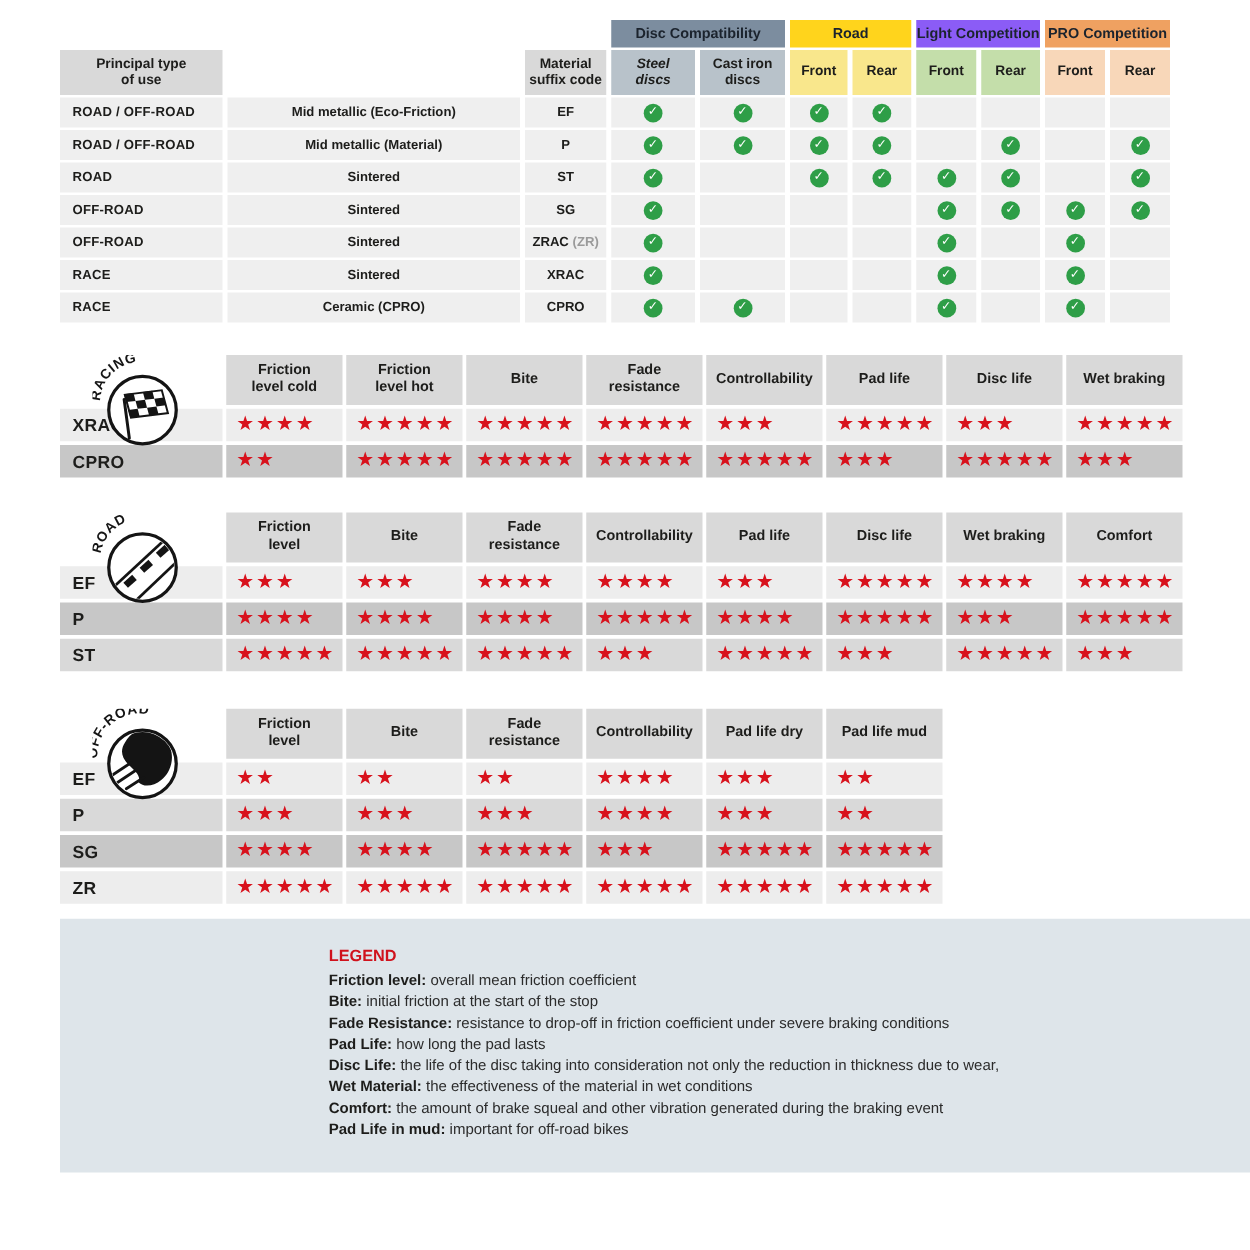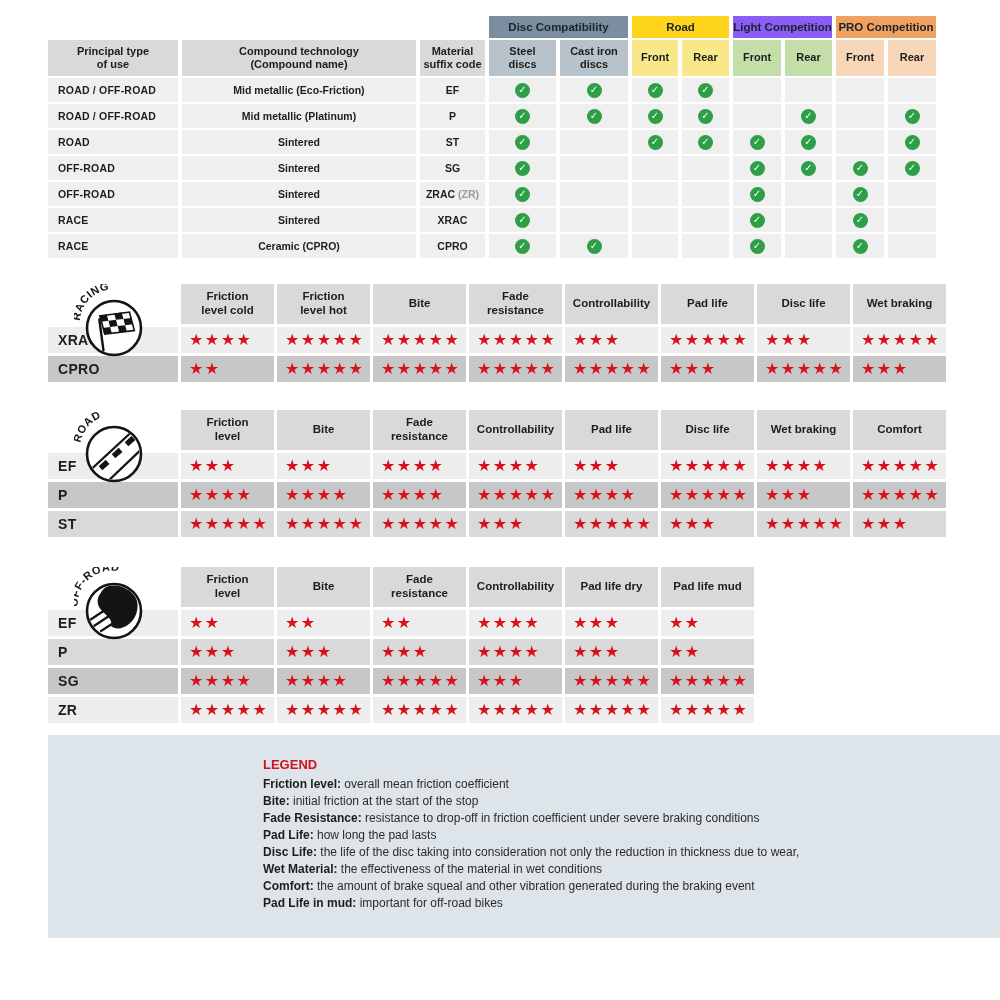--- a/index.html
+++ b/index.html
@@ -69,25 +69,23 @@
 <div class="page">
   <div class="content">
 
     <div id="compat-grid" class="compat-grid">
         <div class="gh" style="grid-area: 1 / 4 / auto / span 2; background: rgb(124, 141, 159);">Disc Compatibility</div>
         <div class="gh" style="grid-area: 1 / 6 / auto / span 2; background: rgb(255, 212, 28);">Road</div>
         <div class="gh" style="grid-area: 1 / 8 / auto / span 2; background: #8b5cf6;">Light Competition</div>
         <div class="gh" style="grid-area: 1 / 10 / auto / span 2; background: rgb(239, 161, 97);">PRO Competition</div>
         <div class="th" style="grid-area: 2 / 1;">Principal type
 of use</div>
-        <div class="th" style="grid-area: 2 / 2;">Compound technology
-(Compound name)</div>
         <div class="th" style="grid-area: 2 / 3;">Material
 suffix code</div>
-        <div class="th" style="grid-area: 2 / 4; background: rgb(184, 194, 202);">Steel
+        <div class="th" style="grid-area: 2 / 4; background: rgb(184, 194, 202); font-style: italic;">Steel
 discs</div>
         <div class="th" style="grid-area: 2 / 5; background: rgb(184, 194, 202);">Cast iron
 discs</div>
         <div class="th" style="grid-area: 2 / 6; background: rgb(249, 231, 140);">Front</div>
         <div class="th" style="grid-area: 2 / 7; background: rgb(249, 231, 140);">Rear</div>
         <div class="th" style="grid-area: 2 / 8; background: rgb(196, 222, 170);">Front</div>
         <div class="th" style="grid-area: 2 / 9; background: rgb(196, 222, 170);">Rear</div>
         <div class="th" style="grid-area: 2 / 10; background: rgb(248, 215, 185);">Front</div>
         <div class="th" style="grid-area: 2 / 11; background: rgb(248, 215, 185);">Rear</div>
         <div class="cell use" style="grid-area: 3 / 1;">ROAD / OFF-ROAD</div>
@@ -103,21 +101,21 @@
           <span class="check">✓</span>
         </div>
         <div class="cell" style="grid-area: 3 / 7;">
           <span class="check">✓</span>
         </div>
         <div class="cell" style="grid-area: 3 / 8;"></div>
         <div class="cell" style="grid-area: 3 / 9;"></div>
         <div class="cell" style="grid-area: 3 / 10;"></div>
         <div class="cell" style="grid-area: 3 / 11;"></div>
         <div class="cell use" style="grid-area: 4 / 1;">ROAD / OFF-ROAD</div>
-        <div class="cell tech" style="grid-area: 4 / 2;">Mid metallic (Platinum)</div>
+        <div class="cell tech" style="grid-area: 4 / 2;">Mid metallic (Material)</div>
         <div class="cell code" style="grid-area: 4 / 3;">P</div>
         <div class="cell" style="grid-area: 4 / 4;">
           <span class="check">✓</span>
         </div>
         <div class="cell" style="grid-area: 4 / 5;">
           <span class="check">✓</span>
         </div>
         <div class="cell" style="grid-area: 4 / 6;">
           <span class="check">✓</span>
         </div>

